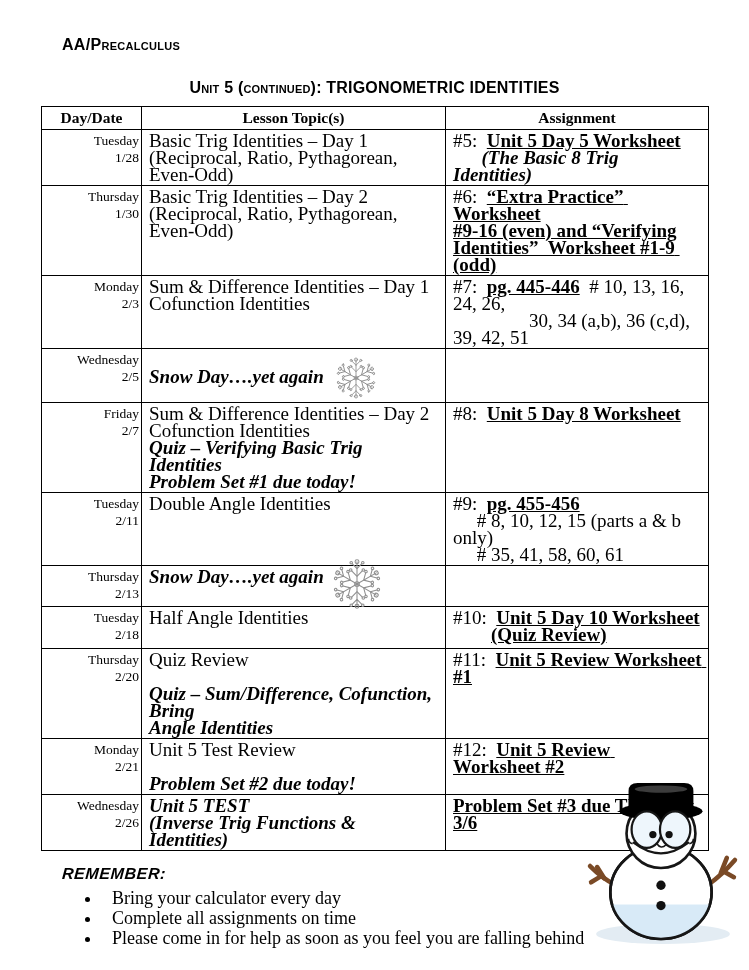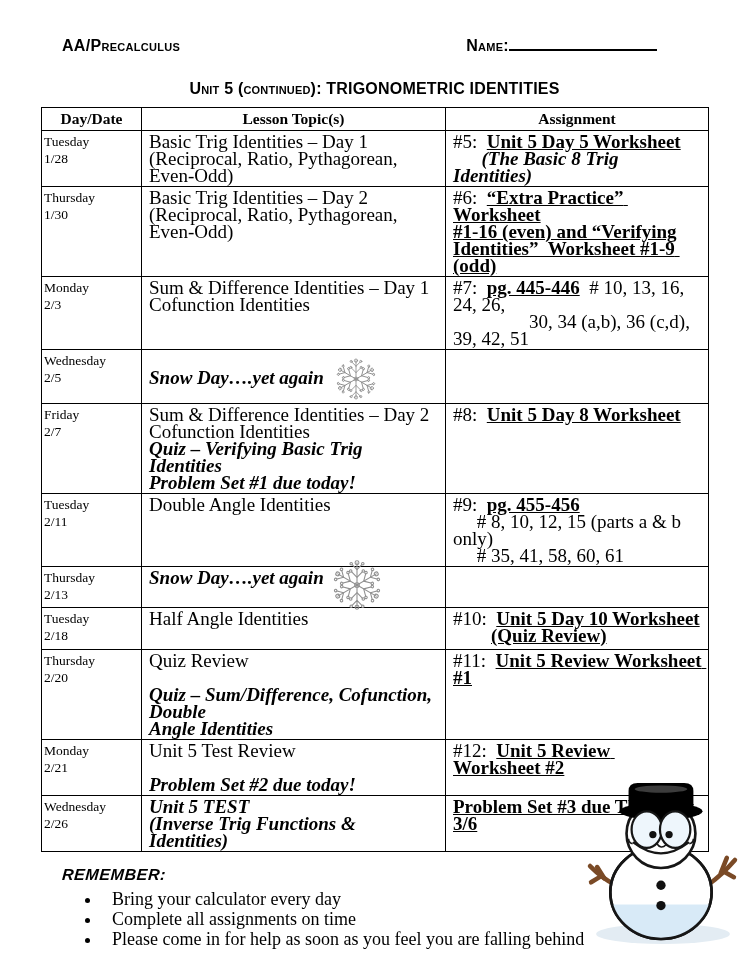--- a/index.html
+++ b/index.html
@@ -19,21 +19,21 @@
     text-align:center;margin-top:25px;
     font-family:"Liberation Sans",sans-serif;font-weight:700;font-size:16px;letter-spacing:.2px;
   }
   .title-prefix{font-variant:small-caps;}
   
   table.schedule{border-collapse:collapse;margin:9px 0 0 41px;table-layout:fixed;}
   table.schedule th,table.schedule td{border:1.5px solid #000;vertical-align:top;}
   table.schedule th{
     font-size:15.5px;font-weight:700;text-align:center;padding:1px 2px;height:20px;vertical-align:middle;
   }
-  td.c-day{width:95px;text-align:left;font-size:13.5px;line-height:17px;padding:2px 2px;}
+  td.c-day{width:95px;text-align:right;font-size:13.5px;line-height:17px;padding:2px 2px;}
   td.c-topic{width:290px;position:relative;}
   td.c-assign{width:249px;}
   td.c-topic,td.c-assign{font-size:19px;line-height:17px;padding:2px 6px 2px 7px;}
   .line{white-space:pre-wrap;}
   .s-n{font-weight:400;font-style:normal;}
   .s-b{font-weight:700;text-decoration:underline;}
   .s-bi{font-weight:700;font-style:italic;font-family:Liberation Serif, serif;}
   .flake{position:absolute;pointer-events:none;z-index:2;}
   
   .footer{margin:14px 0 0 62px;}
@@ -45,23 +45,20 @@
   ul.remember-list li{font-size:18px;line-height:20px;padding-left:10px;}
   .snowman-wrap{position:absolute;left:586px;top:780px;width:154px;height:168px;}
 </style>
 </head>
 <body>
 
 <div class="page">
 
   <div class="doc-header">
     <span class="course">AA/Precalculus</span>
-    <span>
-      <span class="name-label">Name:</span><span class="name-line"></span>
-    </span>
   </div>
 
   <div class="doc-title">
     <span class="title-prefix">Unit 5 (continued):</span>
     <span>TRIGONOMETRIC IDENTITIES</span>
   </div>
 
   <table class="schedule">
     <colgroup>
         <col style="width:95px">
@@ -94,21 +91,21 @@
           <td class="c-day">
             <div>Thursday</div>
             <div>1/30</div>
           </td>
           <td class="c-topic">
             <div class="line"><span class="s-n">Basic Trig Identities – Day 2</span></div>
             <div class="line"><span class="s-n">(Reciprocal, Ratio, Pythagorean, Even-Odd)</span></div>
           </td>
           <td class="c-assign">
             <div class="line"><span class="s-n">#6:  </span><span class="s-b">“Extra Practice” Worksheet</span></div>
-            <div class="line"><span class="s-b">#1-16 (even) and “Verifying</span></div>
+            <div class="line"><span class="s-b">#9-16 (even) and “Verifying</span></div>
             <div class="line"><span class="s-b">Identities”  Worksheet #1-9 (odd)</span></div>
           </td>
         </tr>
         <tr style="height: 54px;">
           <td class="c-day">
             <div>Monday</div>
             <div>2/3</div>
           </td>
           <td class="c-topic">
             <div class="line"><span class="s-n">Sum &amp; Difference Identities – Day 1</span></div>
@@ -225,21 +222,21 @@
           </td>
         </tr>
         <tr style="height: 71px;">
           <td class="c-day">
             <div>Thursday</div>
             <div>2/20</div>
           </td>
           <td class="c-topic">
             <div class="line"><span class="s-n">Quiz Review</span></div>
             <div class="line">&nbsp;</div>
-            <div class="line"><span class="s-bi">Quiz – Sum/Difference, Cofunction, Double</span></div>
+            <div class="line"><span class="s-bi">Quiz – Sum/Difference, Cofunction, Bring</span></div>
             <div class="line"><span class="s-bi">Angle Identities</span></div>
           </td>
           <td class="c-assign">
             <div class="line"><span class="s-n">#11:  </span><span class="s-b">Unit 5 Review Worksheet #1</span></div>
           </td>
         </tr>
         <tr style="height: 52px;">
           <td class="c-day">
             <div>Monday</div>
             <div>2/21</div>

